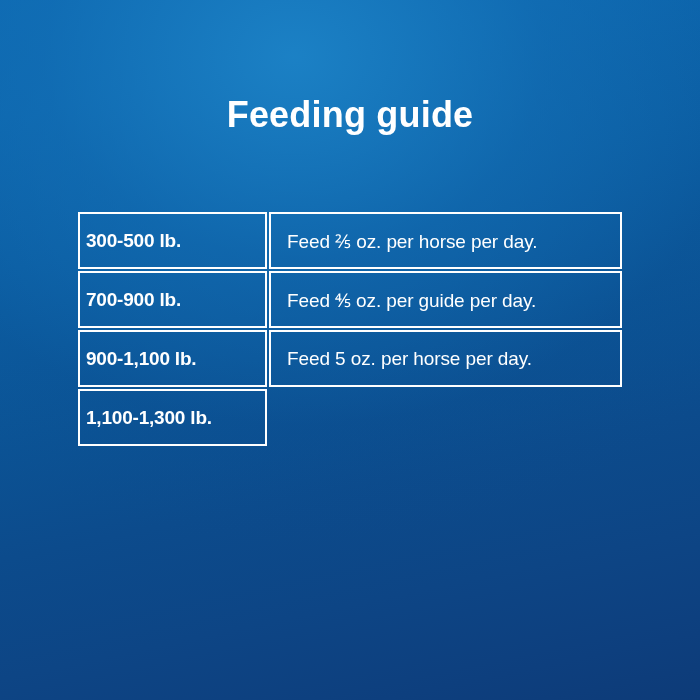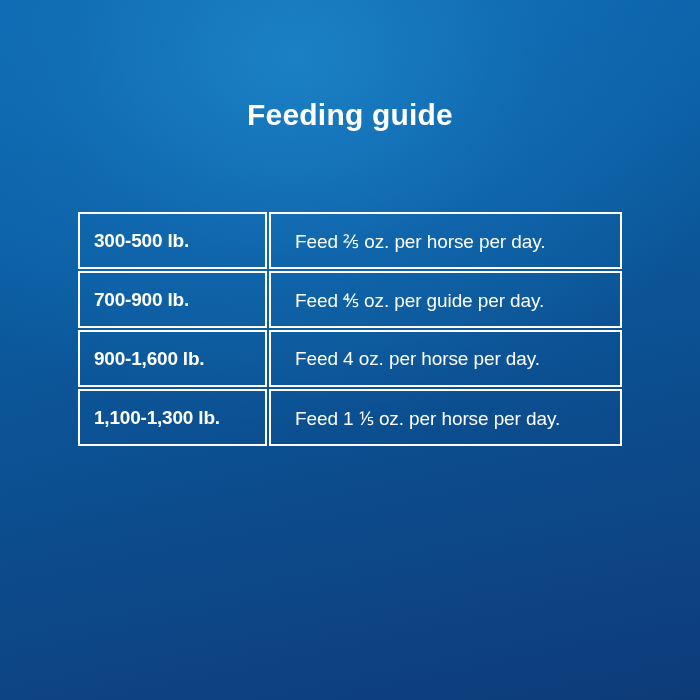--- a/index.html
+++ b/index.html
@@ -37,21 +37,21 @@
   }
 
   
   .title {
     position: absolute;
     left: 0;
     top: 96px;
     width: 700px;
     text-align: center;
     color: #ffffff;
-    font-size: 30px;
+    font-size: 36px;
     font-weight: bold;
     letter-spacing: 0.2px;
     line-height: 38px;
     white-space: nowrap;
   }
 
   
   .feeding-table {
     position: absolute;
     left: 78px;
@@ -73,31 +73,31 @@
     border: 2px solid #ffffff;
     box-sizing: border-box;
     display: flex;
     align-items: center;
     color: #ffffff;
     background: transparent;
   }
 
   .cell-weight {
     width: 189px;
-    padding-left: 14px;
+    padding-left: 6px;
     font-size: 19px;
     font-weight: bold;
     letter-spacing: -0.2px;
     white-space: nowrap;
   }
 
   .cell-instruction {
     flex: 1;
     margin-left: 2px;
-    padding-left: 24px;
+    padding-left: 16px;
     font-size: 19px;
     font-weight: normal;
     letter-spacing: -0.1px;
     white-space: nowrap;
   }
 
   
   .logo {
     position: absolute;
     left: 462px;
@@ -134,25 +134,24 @@
       <div class="cell cell-instruction">Feed ⅖ oz. per horse per day.</div>
     </div>
 
 
     <div class="row">
       <div class="cell cell-weight">700-900 lb.</div>
       <div class="cell cell-instruction">Feed ⅘ oz. per guide per day.</div>
     </div>
 
     <div class="row">
-      <div class="cell cell-weight">900-1,600 lb.</div>
-      <div class="cell cell-instruction">Feed 4 oz. per horse per day.</div>
+      <div class="cell cell-weight">900-1,100 lb.</div>
+      <div class="cell cell-instruction">Feed 5 oz. per horse per day.</div>
     </div>
 
     <div class="row">
       <div class="cell cell-weight">1,100-1,300 lb.</div>
-      <div class="cell cell-instruction">Feed 1 ⅕ oz. per horse per day.</div>
     </div>
 
   </div>
 
 
 </div>
 
 </body></html>

